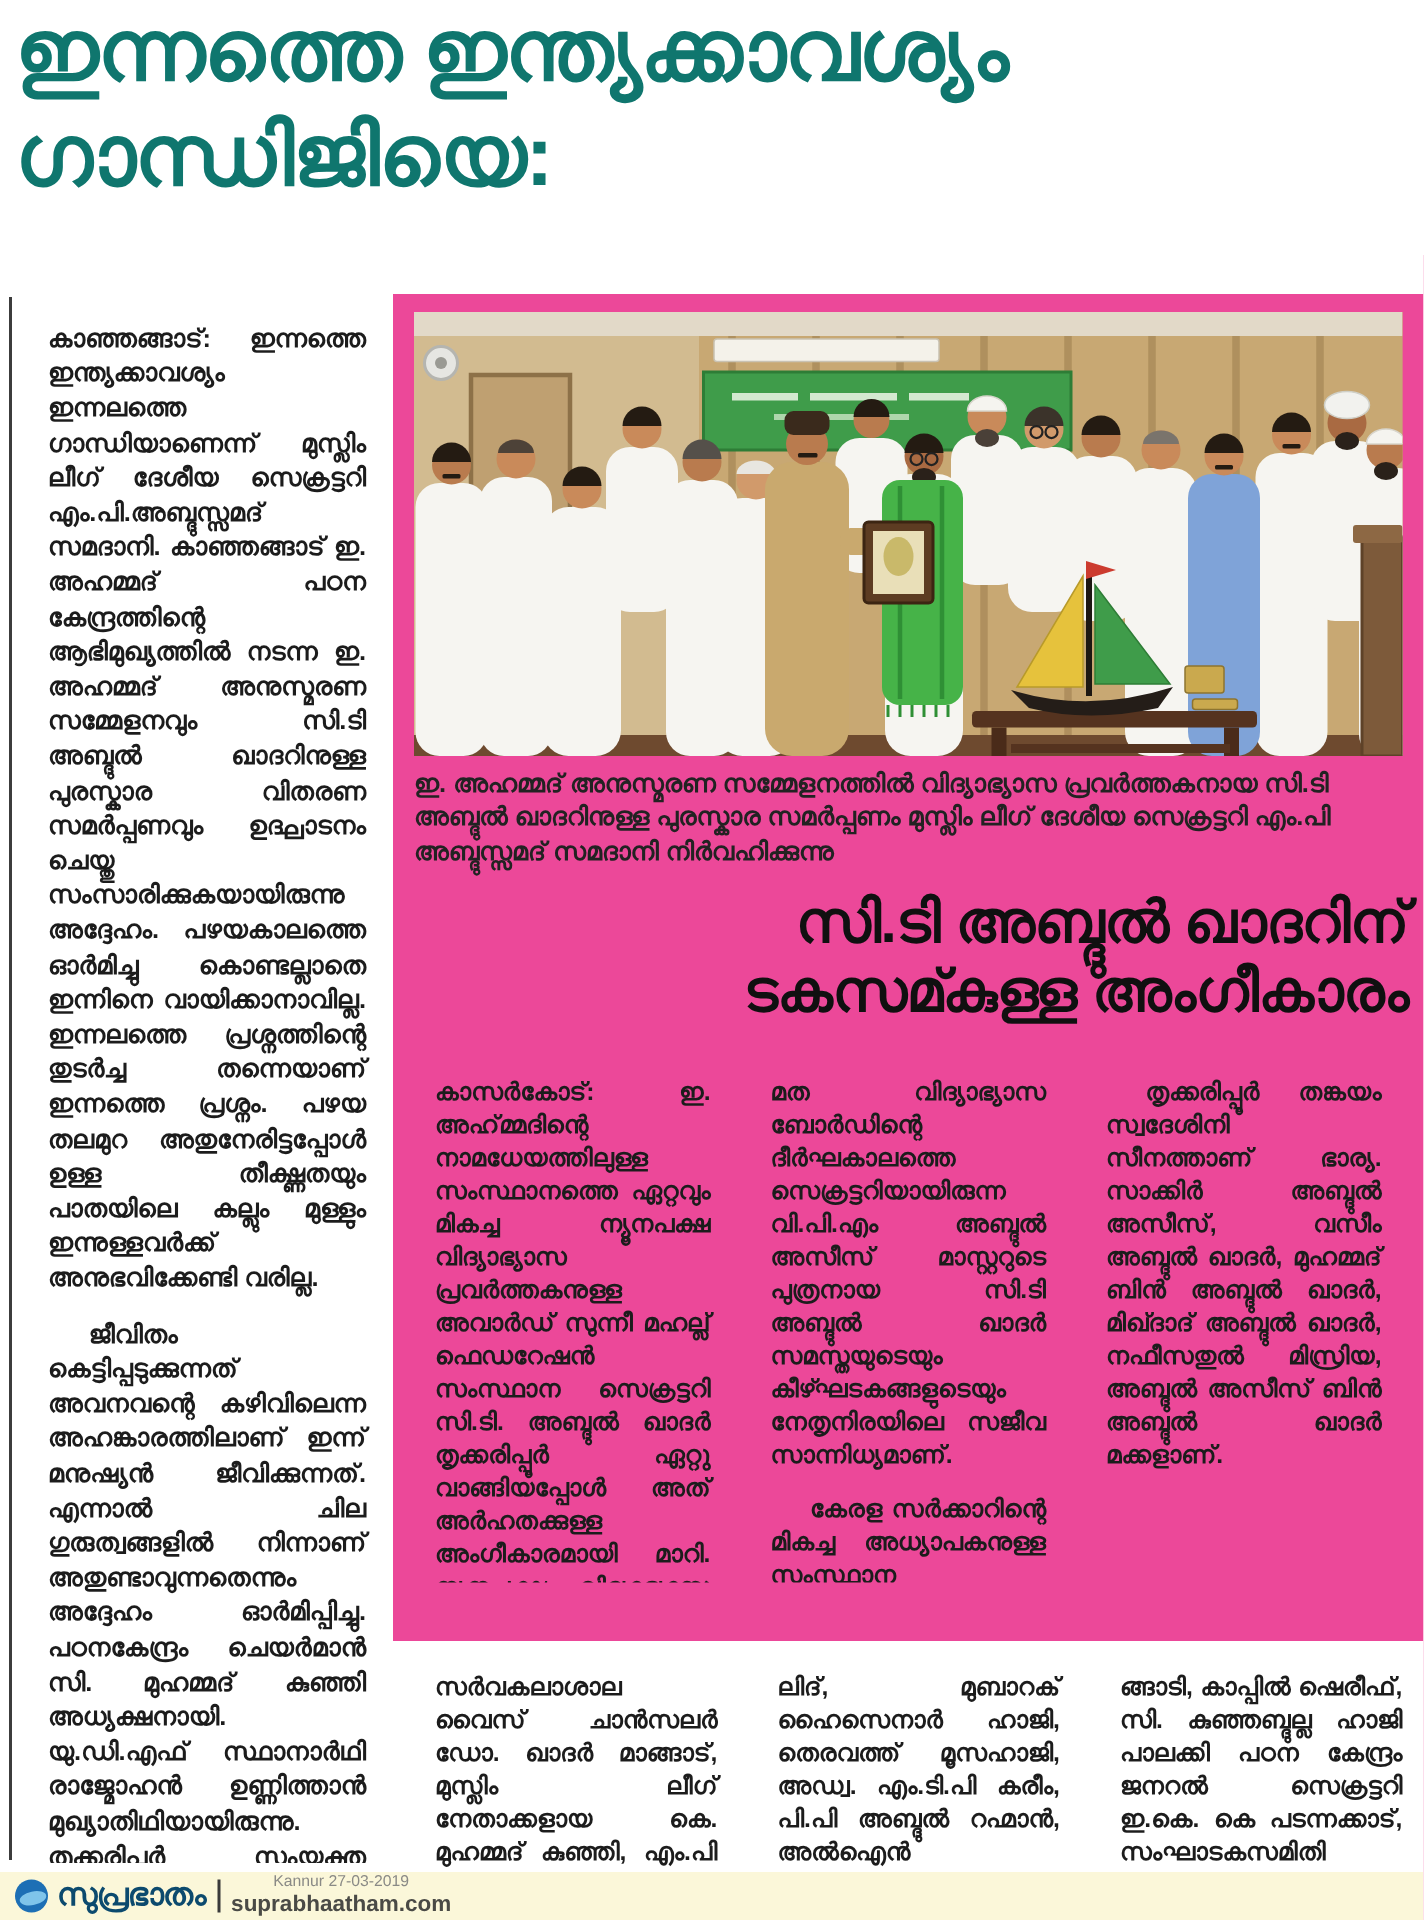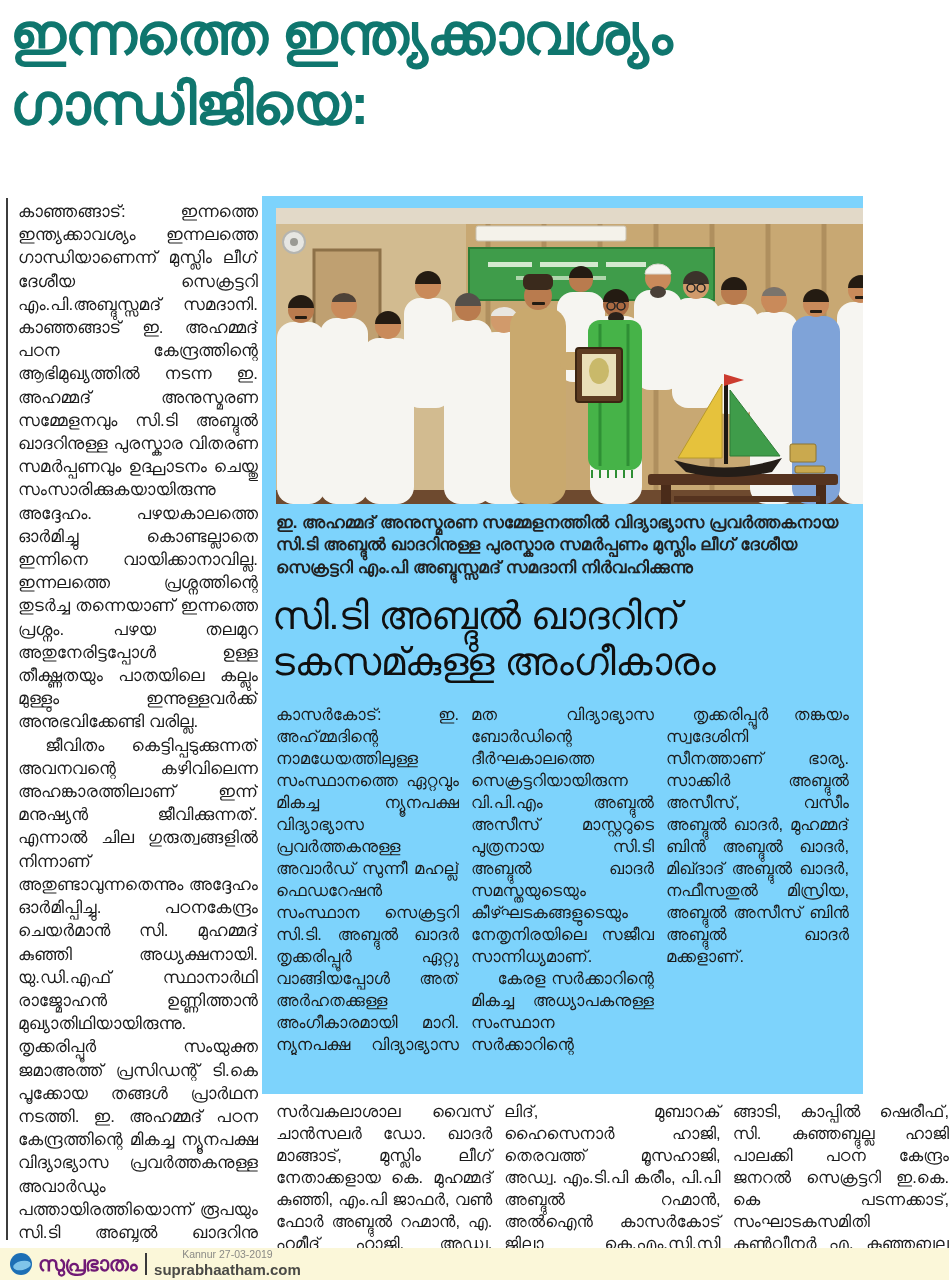--- a/index.html
+++ b/index.html
@@ -4,40 +4,40 @@
 <style>
   html,body{margin:0;padding:0;background:#fff;}
   .page{position:relative;width:949px;height:1280px;background:#ffffff;overflow:hidden;
         font-family:"Liberation Sans","DejaVu Sans",sans-serif;color:#1c1c1c;}
   .headline{position:absolute;left:10px;top:0px;width:930px;margin:0;
             font-size:57px;font-weight:bold;line-height:1.22;letter-spacing:-1px;
             color:#0f766e;}
   .col-rule{position:absolute;left:6px;top:198px;width:2px;height:1042px;background:#3c3c3c;}
   .lead-col{position:absolute;left:18px;top:200px;width:240px;height:1042px;overflow:hidden;
             font-size:17px;line-height:23.2px;text-align:justify;}
-  .lead-col p,.cols p,.bottom-cols p{margin:0;}
+  .lead-col p,.cols p,.bottom-cols p{margin:14px;font-weight:bold;}
   .ind{text-indent:1.6em;}
-  .green-section{position:absolute;left:262px;top:196px;width:601px;height:898px;
-                 background:#7dd3fc;overflow:hidden;}
+  .green-section{position:absolute;left:262px;top:196px;width:687px;height:898px;
+                 background:#ec4899;overflow:hidden;}
   .photo{display:block;margin:12px 14px 0 14px;width:659px;height:296px;background:#c8a873;}
   .caption{margin:8px 14px 0 14px;font-size:17px;font-weight:bold;line-height:1.32;color:#222;}
-  .subhead{margin:14px 10px 0 10px;text-align:left;font-size:39px;font-weight:normal;
+  .subhead{margin:14px 10px 0 10px;text-align:right;font-size:39px;font-weight:bold;
            line-height:1.18;color:#101010;letter-spacing:-0.5px;}
   .cols{display:flex;gap:12px;margin:18px 14px 0 14px;height:352px;overflow:hidden;}
   .cols .col{flex:1;font-size:16.5px;line-height:22px;text-align:justify;overflow:hidden;}
   .bottom-cols{position:absolute;left:276px;top:1100px;width:673px;display:flex;gap:12px;
                height:150px;overflow:hidden;}
   .bottom-cols p{flex:1;font-size:16.5px;line-height:22px;text-align:justify;}
   .footer{position:absolute;left:0;top:1248px;width:949px;height:32px;background:#fbf7d9;
           display:flex;align-items:center;padding-left:10px;box-sizing:border-box;}
   .logo-circle{position:relative;width:22px;height:22px;border-radius:50%;
                background:#1d6fb5;overflow:hidden;flex:0 0 auto;}
   .logo-circle::after{content:"";position:absolute;left:3px;top:8px;width:18px;height:9px;
                border-radius:50%;background:#7fc4ea;transform:rotate(-12deg);}
-  .logo-text{font-size:21px;font-weight:bold;color:#701a75;margin-left:6px;letter-spacing:-0.5px;}
+  .logo-text{font-size:21px;font-weight:bold;color:#0c4a6e;margin-left:6px;letter-spacing:-0.5px;}
   .footer-div{width:2px;height:22px;background:#3a3a3a;margin:0 7px 0 8px;}
   .footer-meta{display:flex;flex-direction:column;justify-content:center;line-height:1.25;}
   .footer-meta .dateline{font-size:10.5px;color:#8a8a86;text-align:center;}
   .footer-meta .website{font-size:15px;color:#4a4a46;font-weight:bold;}
 </style>
 </head>
 <body>
 
 <div class="page">
 

